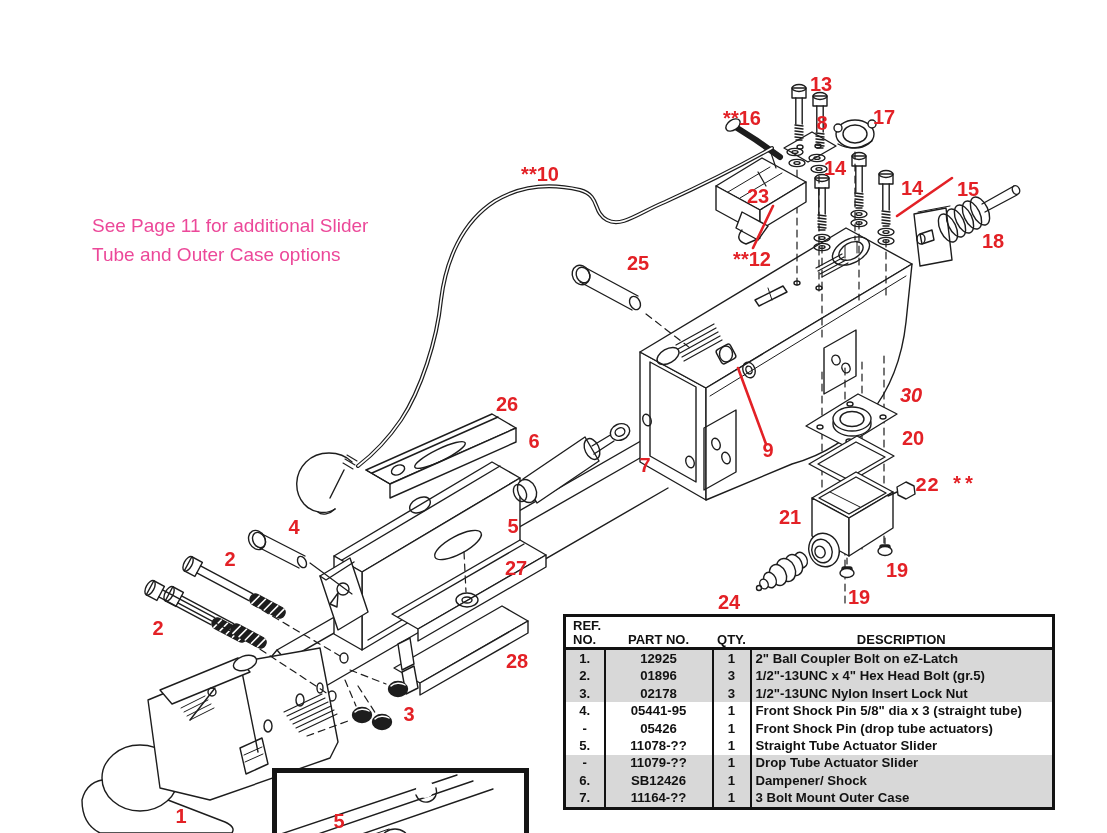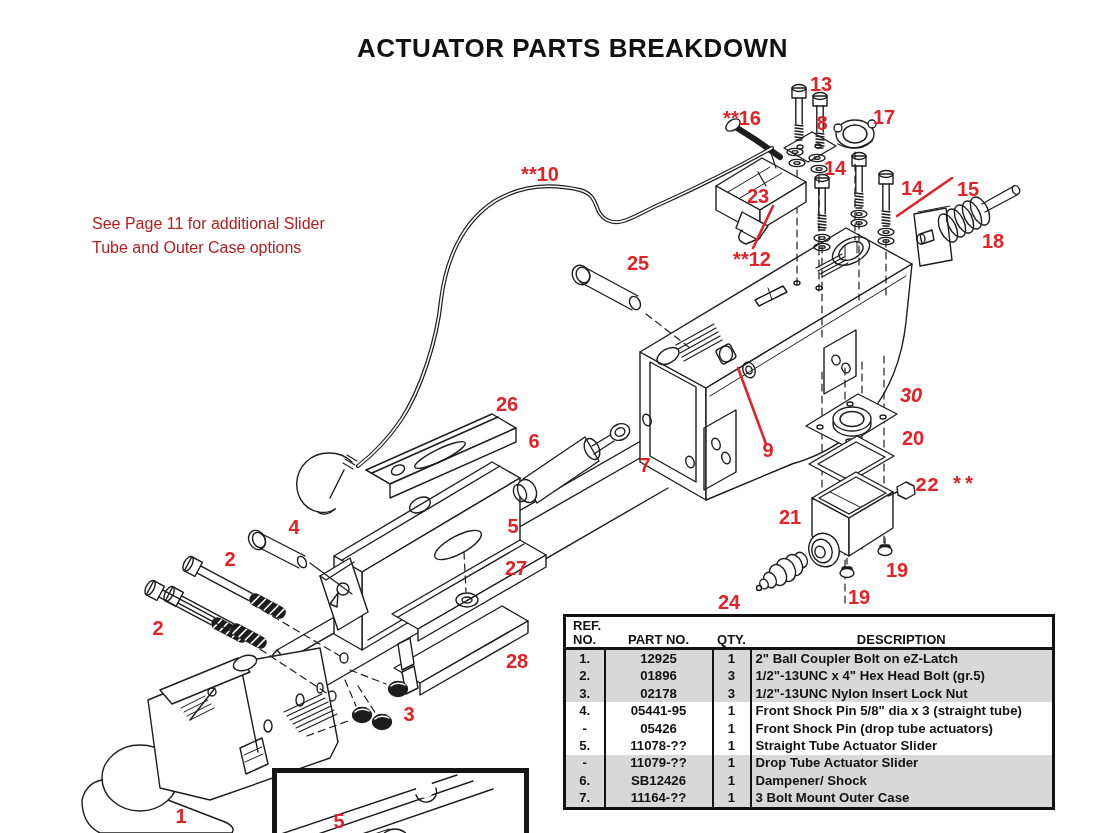--- a/index.html
+++ b/index.html
@@ -5,22 +5,22 @@
   html,body { margin:0; padding:0; background:#fff; }
   .stage {
     position:relative; width:1107px; height:833px; background:#ffffff;
     overflow:hidden; font-family:"Liberation Sans", sans-serif; color:#111;
   }
   .page-title {
     position:absolute; top:33px; left:38px; right:0; text-align:center;
     font-size:26px; font-weight:bold; letter-spacing:.5px; margin:0; color:#121212;
   }
   .note {
-    position:absolute; left:92px; top:212px; font-size:16px; line-height:1.5;
-    white-space:pre-line; color:#b91c1c;
+    position:absolute; left:92px; top:212px; font-size:19px; line-height:1.5;
+    white-space:pre-line; color:#ec4899;
   }
   svg.diagram { position:absolute; left:0; top:0; }
   .callout-layer { position:absolute; left:0; top:0; width:100%; height:100%; pointer-events:none; }
   .callout {
     position:absolute; transform:translate(-50%,-50%); color:var(--red,#e32126);
     font-weight:bold; font-size:20px; white-space:nowrap; line-height:1;
   }
   .inset {
     position:absolute; left:272px; top:768px; width:247px; height:80px;
     border:5px solid #151515; background:#fff;
@@ -42,21 +42,20 @@
   }
   table.parts td.c0, table.parts td.c1, table.parts td.c2 { text-align:center; border-right:2px solid #121212; }
   table.parts td.c3 { text-align:left; }
   table.parts tr.shaded td { background:var(--shade,#d8d8d8); }
 </style>
 </head>
 <body>
 
 <div class="stage">
 
-  <h1 class="page-title">ACTUATOR PARTS BREAKDOWN</h1>
 
   <div class="note">See Page 11 for additional Slider
 Tube and Outer Case options</div>
 
   <svg class="diagram" width="1107" height="833" viewBox="0 0 1107 833">
     <defs>
       <g id="bolt-sm">
         <ellipse cx="-8" cy="0" rx="3.5" ry="7"></ellipse>
         <rect x="-8" y="-7" width="10" height="14"></rect>
         <path d="M2,-3.2 H28 M2,3.2 H28"></path>

